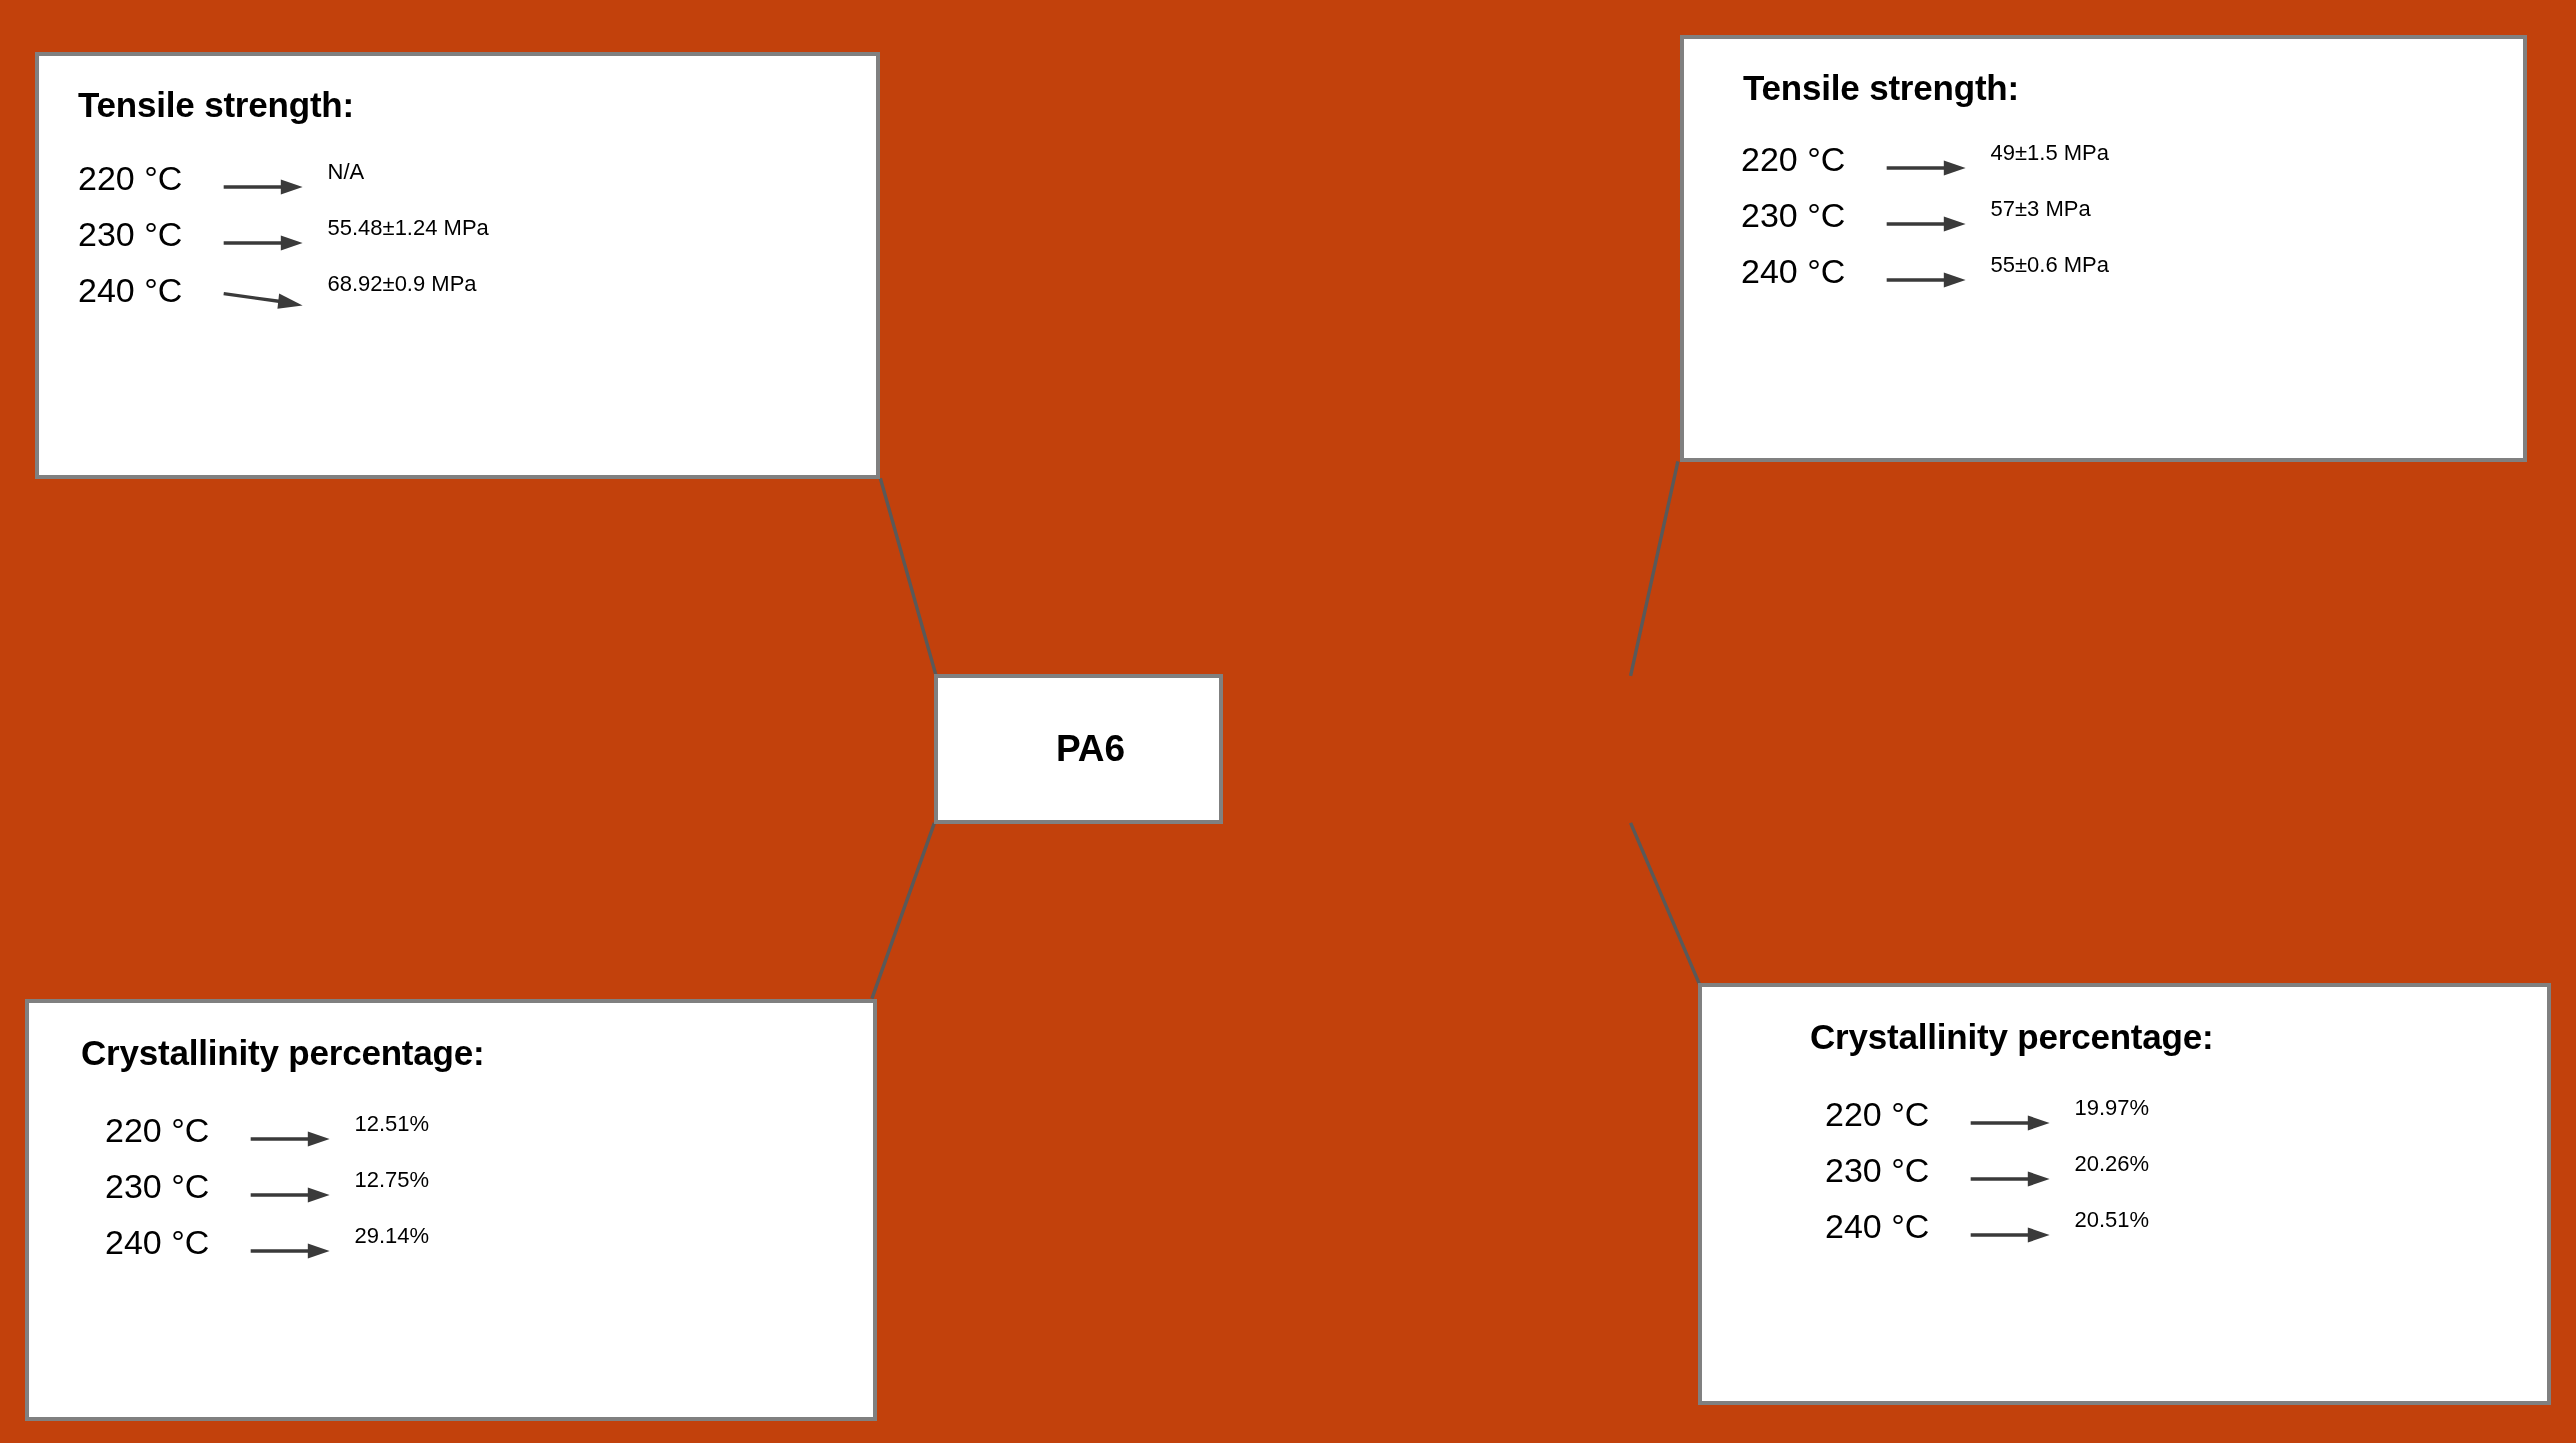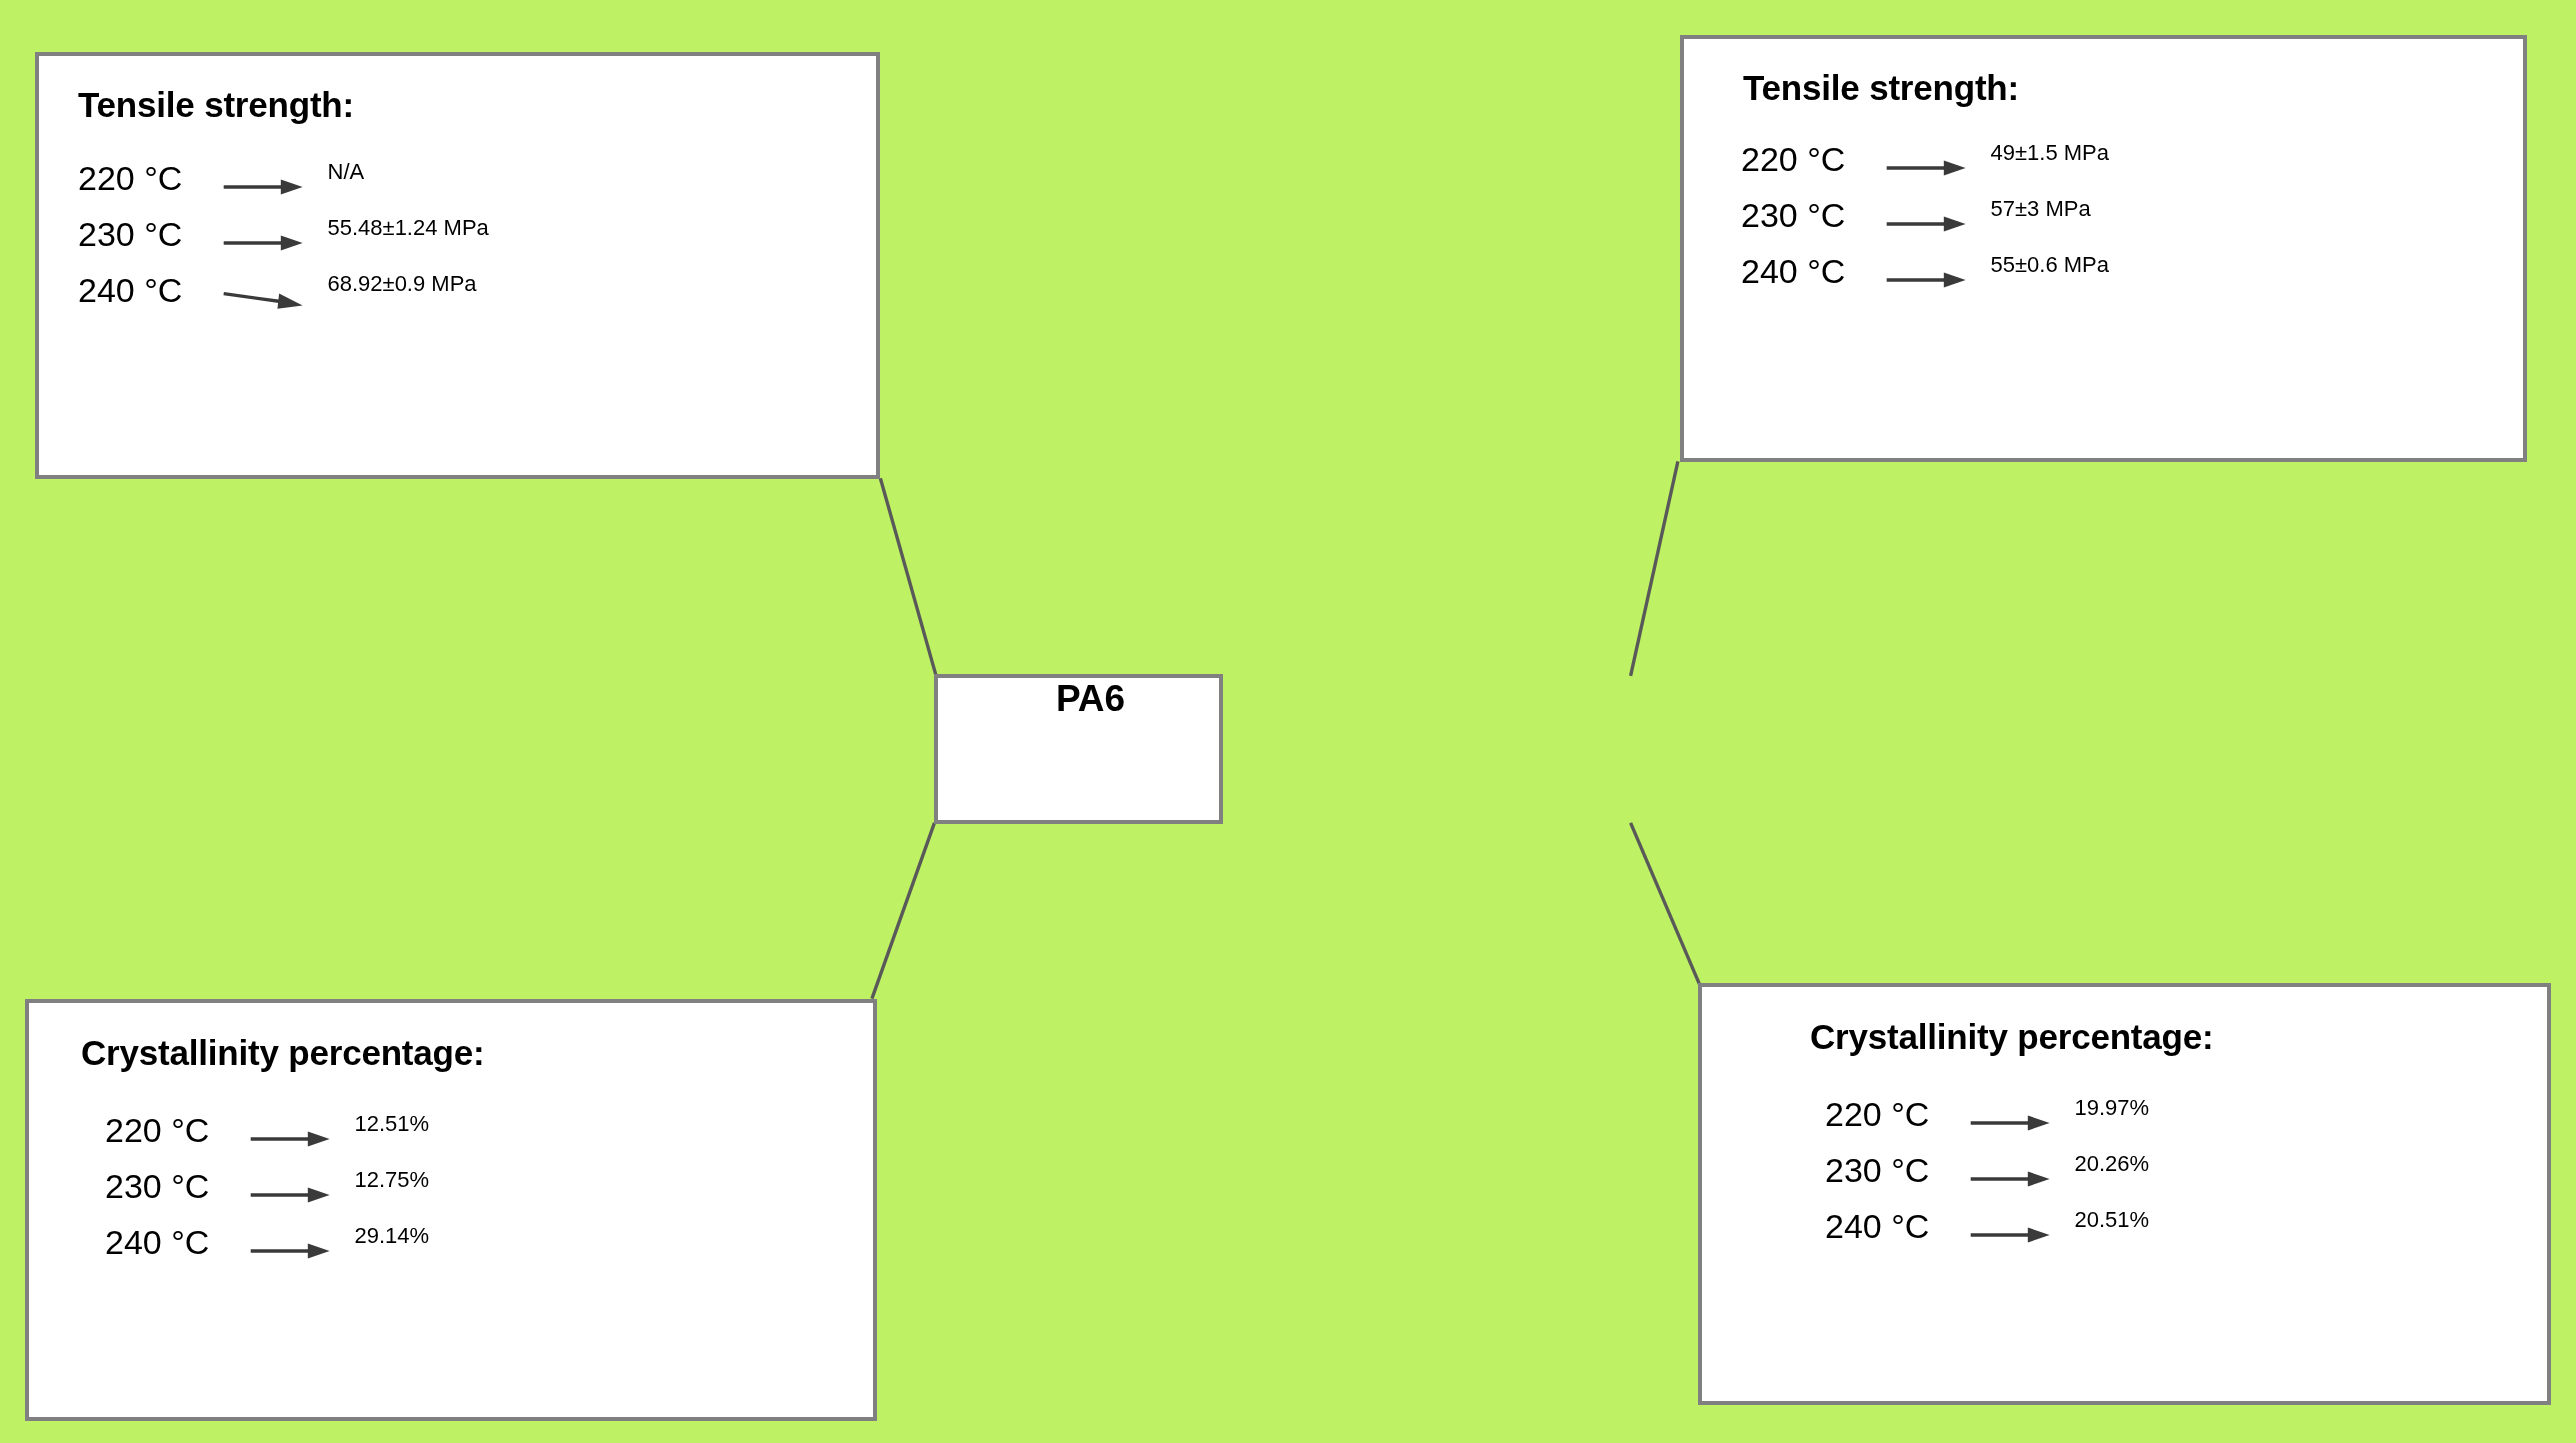--- a/index.html
+++ b/index.html
@@ -4,21 +4,21 @@
 <style>
   html, body {
     margin: 0;
     padding: 0;
     background: #ffffff;
   }
   #stage {
     position: relative;
     width: 2576px;
     height: 1443px;
-    background: #bef264;
+    background: #c2410c;
     font-family: "Liberation Sans", sans-serif;
     overflow: hidden;
   }
 
   
   #connectors {
     position: absolute;
     left: 0; top: 0;
     width: 2576px;
     height: 1443px;
@@ -74,20 +74,21 @@
 
   .val {
     font-size: 22px;
     color: #000000;
     padding-left: 13.5px;
   }
 
   
   .node {
     display: flex;
+    align-items: center;
     justify-content: center;
     padding-left: 24px;
   }
   .node-label {
     font-size: 37px;
     font-weight: bold;
     color: #000000;
     white-space: nowrap;
   }
 

